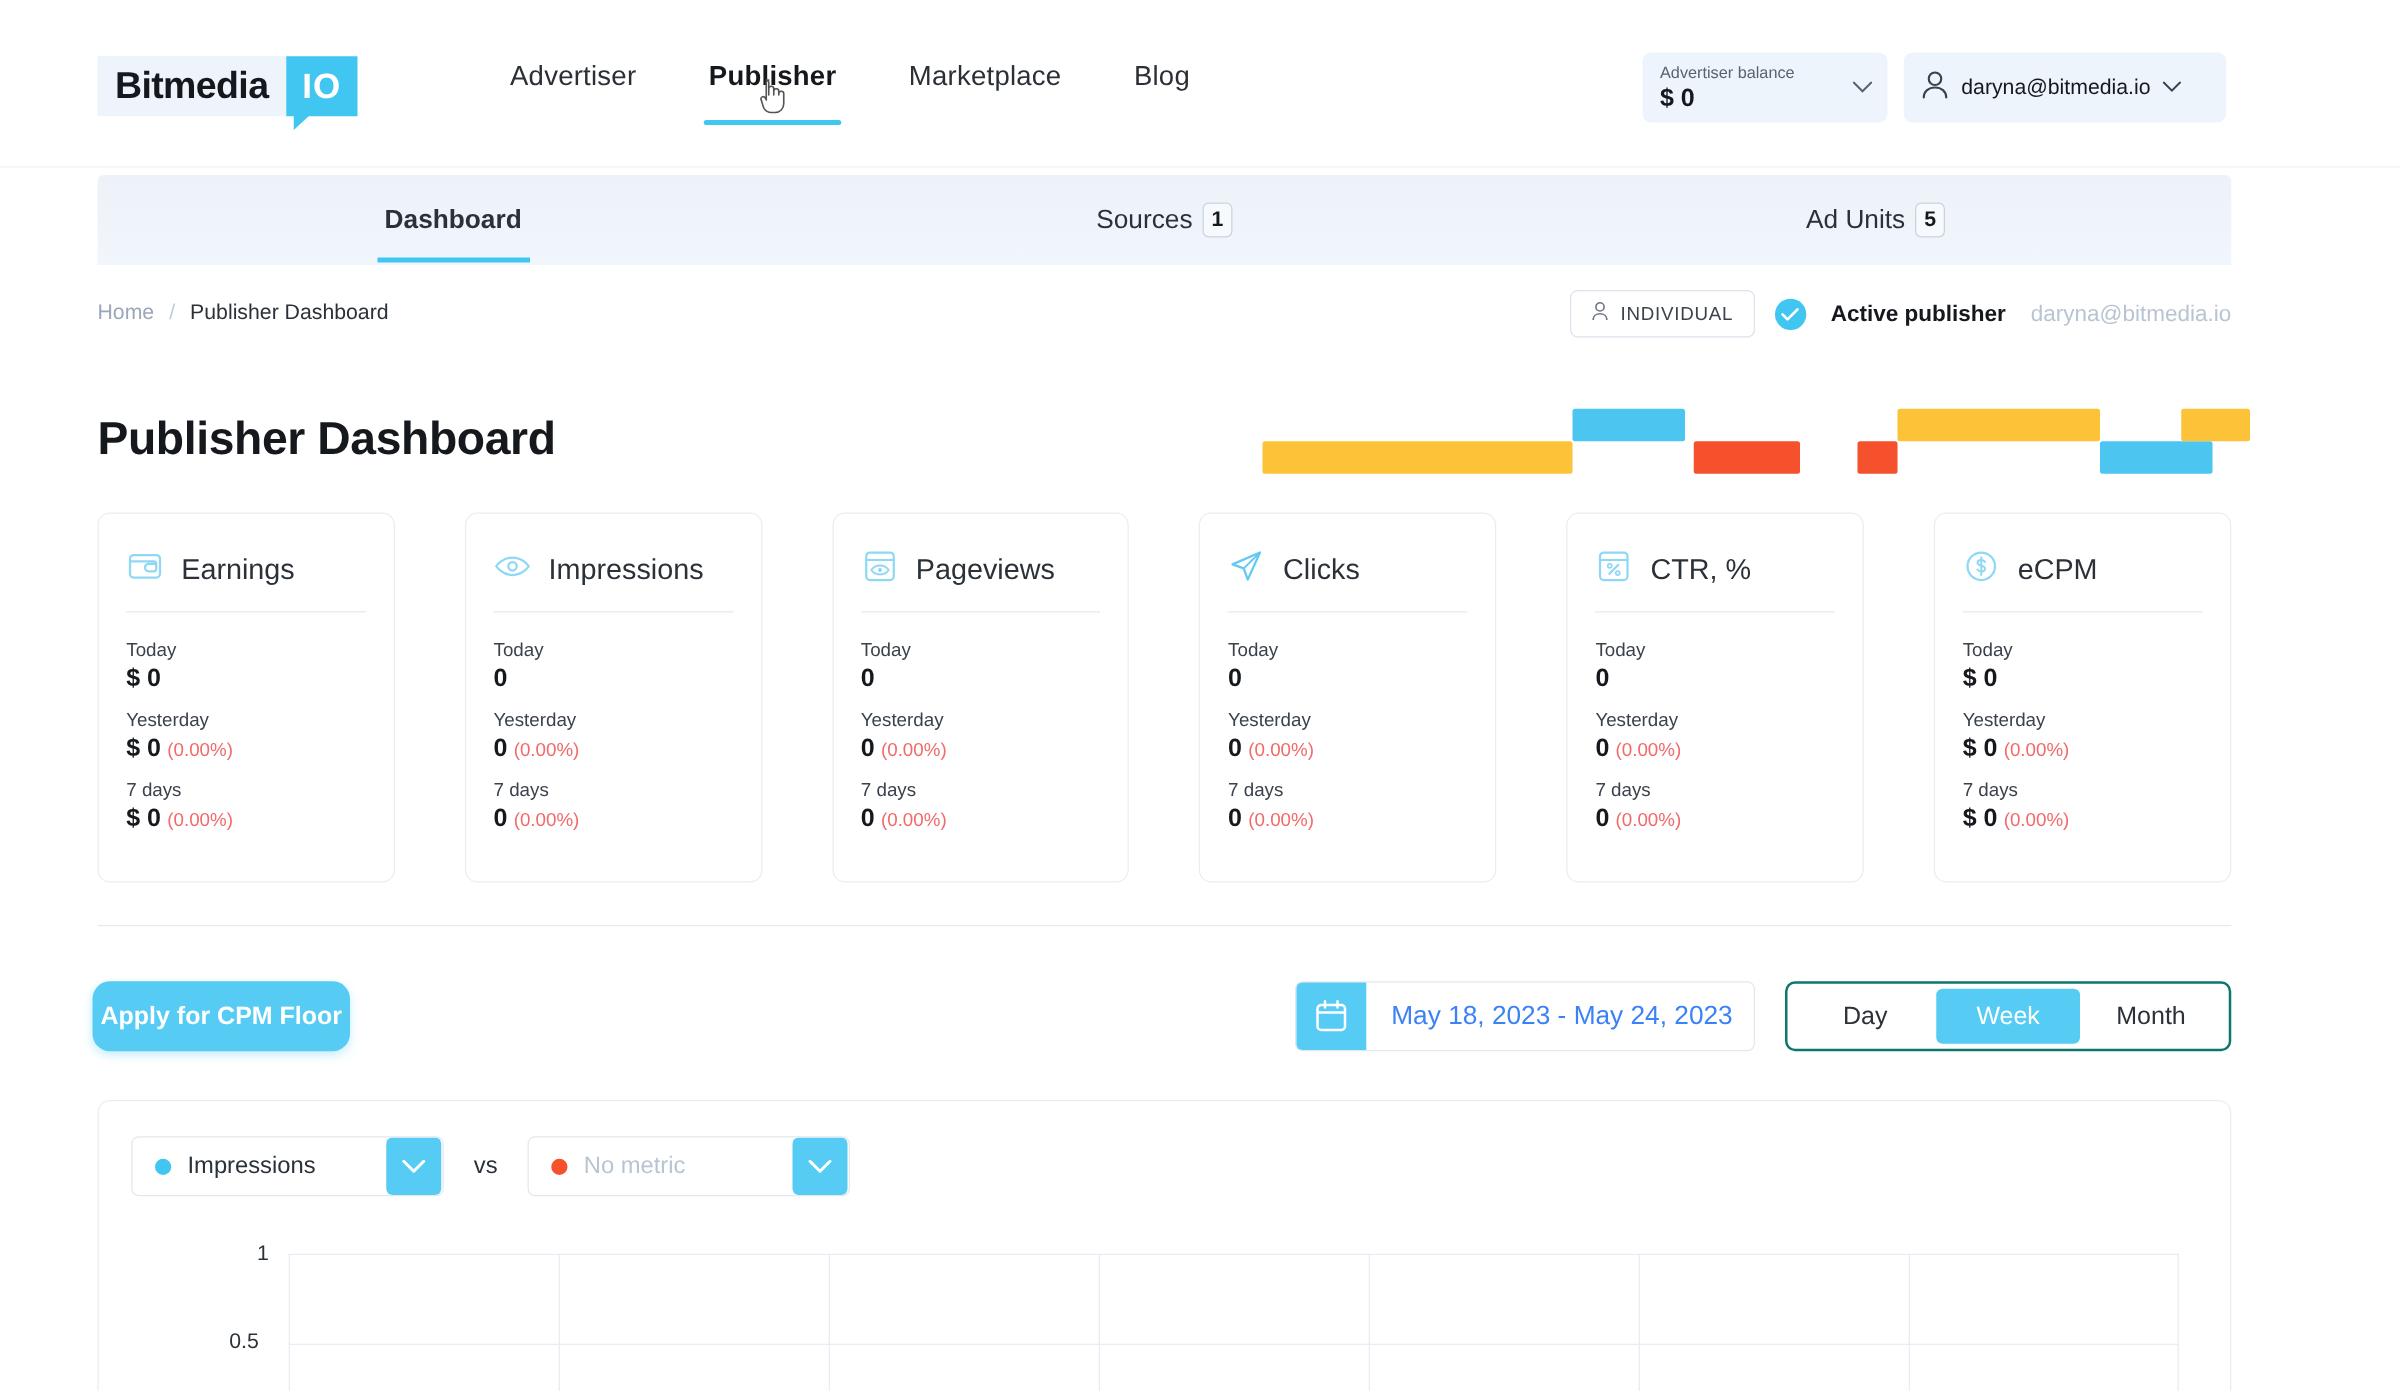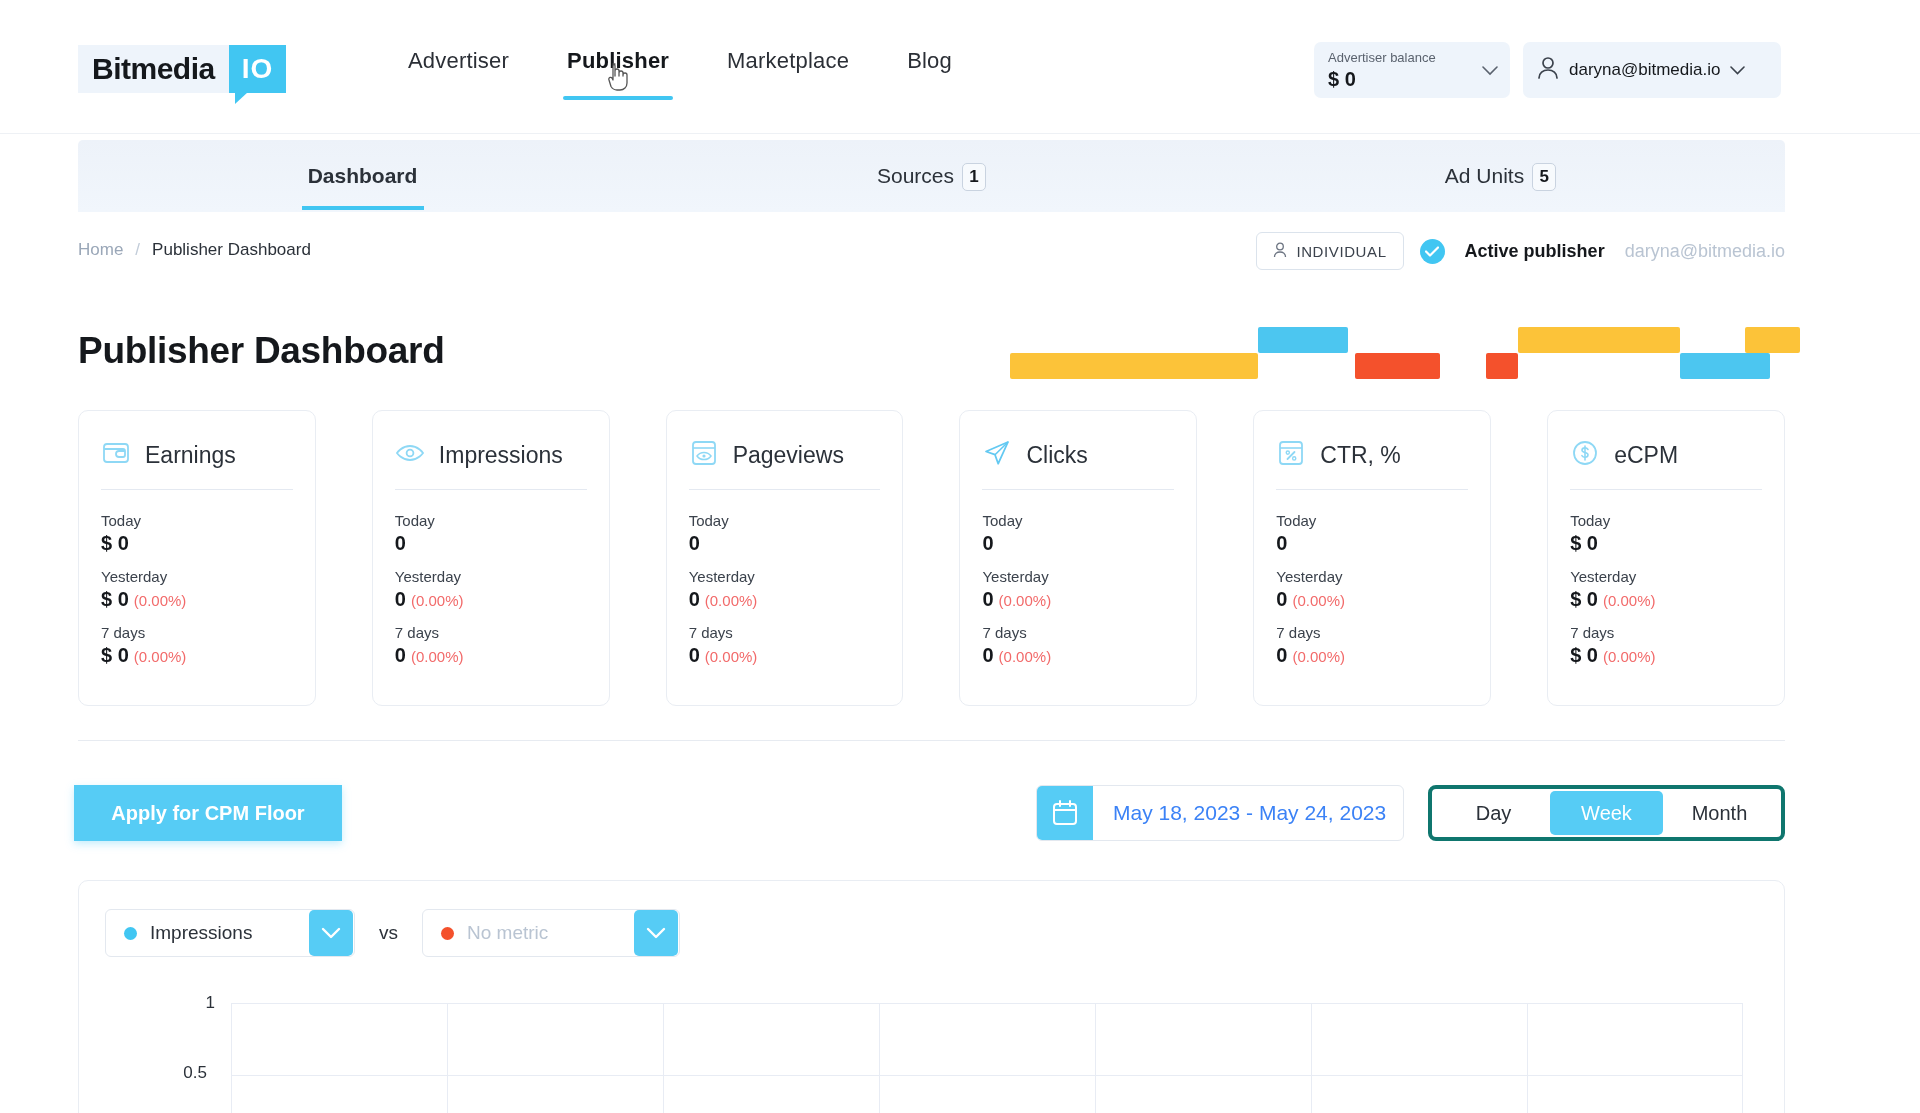--- a/index.html
+++ b/index.html
@@ -117,39 +117,39 @@
   .card-rule { height: 1px; background: #e4e9f1; margin: 14px 0 22px 0; }
   .metric-label { font-size: 15px; color: #3b424c; margin-bottom: 3px; }
   .metric-value { font-size: 20px; font-weight: bold; color: #15181c; margin-bottom: 13px; }
   .metric-value .delta { font-size: 15px; font-weight: normal; color: #f26a6a; margin-left: 5px; }
 
   
   .hr { position: absolute; left: 78px; top: 740px; width: 1707px; height: 1px; background: #e7ebf1; }
 
   
   .cpm-btn {
-    position: absolute; left: 74px; top: 785px; width: 268px; height: 56px;
+    position: absolute; left: 74px; top: 785px; width: 206px; height: 56px;
     background: #56ccf5; color: #fff; font-size: 20px; font-weight: bold;
-    border: none; border-radius: 0; cursor: pointer;
+    border: none; border-radius: 14px; cursor: pointer;
     box-shadow: 0 3px 8px rgba(86,204,245,.35);
   }
   .daterange {
     position: absolute; left: 1036px; top: 785px; width: 368px; height: 56px;
     border: 1px solid #e3e8ef; border-radius: 6px; background:#fff;
     display: flex; align-items: center; cursor: pointer; overflow: hidden;
   }
   .cal-icon {
     width: 56px; height: 56px; background: #56ccf5; display: flex;
     align-items: center; justify-content: center; flex: 0 0 56px;
   }
   .daterange .txt { font-size: 21px; color: #3b82f6; padding-left: 20px; }
 
   .seg {
     position: absolute; left: 1428px; top: 785px; width: 357px; height: 56px;
-    border: 4px solid #0f766e; border-radius: 8px; background: #fff;
+    border: 2px solid #0f766e; border-radius: 8px; background: #fff;
     display: flex; align-items: center; padding: 5px; gap: 0;
   }
   .seg-item {
     flex: 1; text-align: center; font-size: 20px; color: #2b3139; height: 44px;
     line-height: 44px; border-radius: 5px; cursor: pointer;
   }
   .seg-item.active { background: #56ccf5; color: #fff; }
 
   
   .chartpanel {

